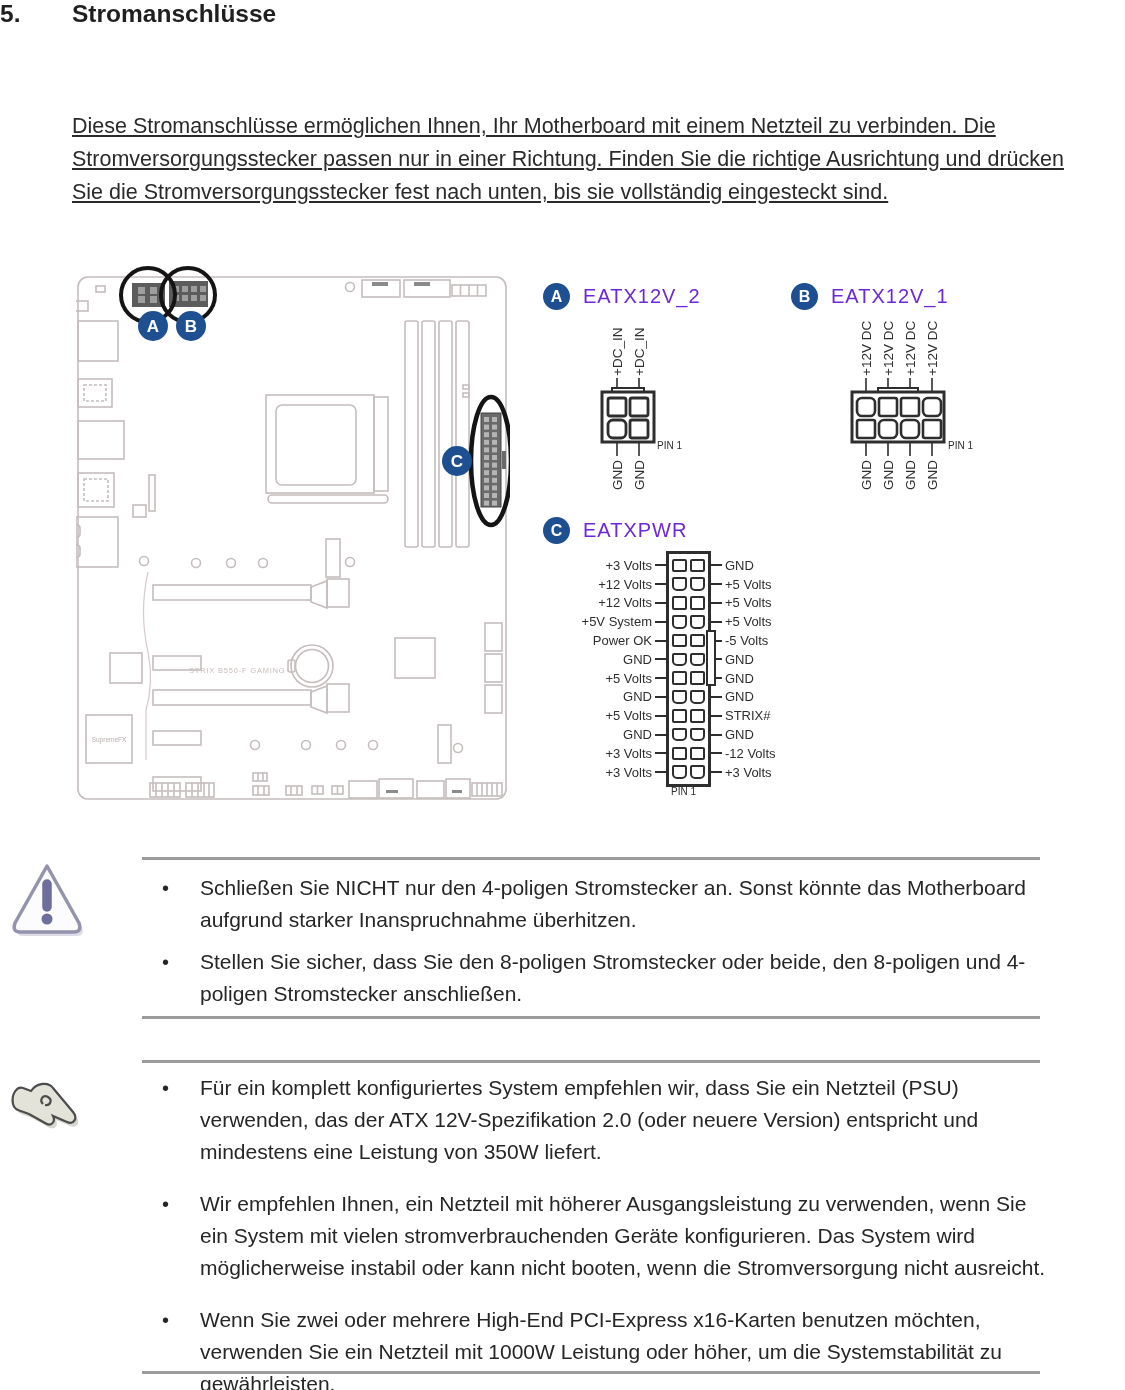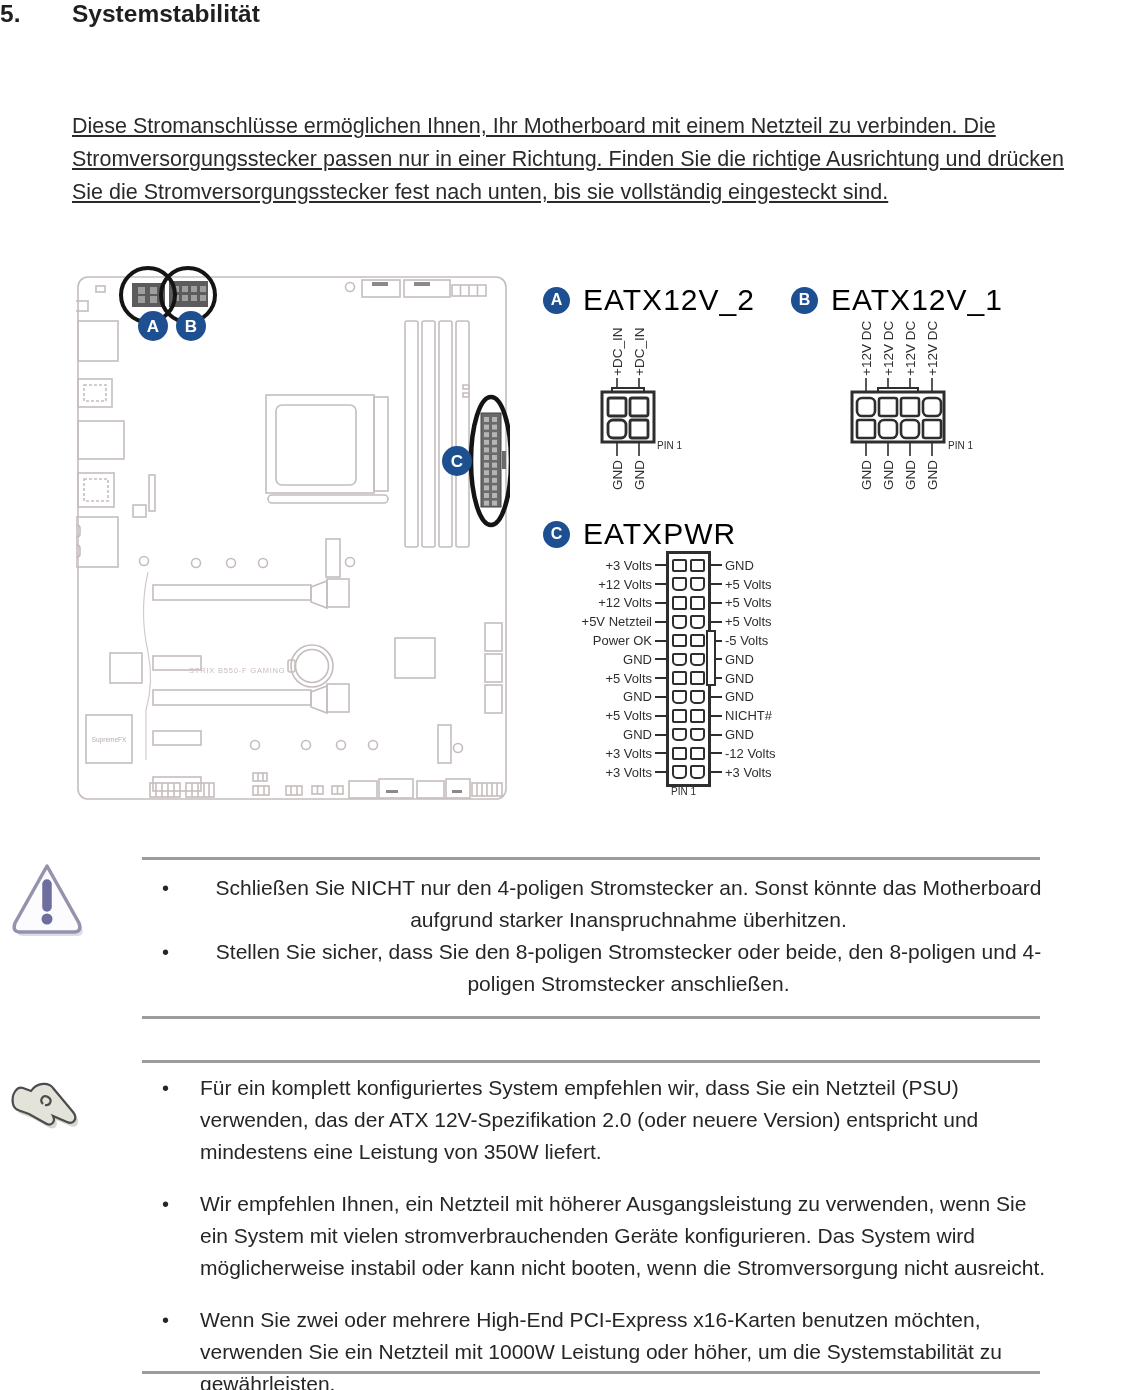--- a/index.html
+++ b/index.html
@@ -10,21 +10,21 @@
   
   .h-row{display:flex;font-weight:bold;font-size:24.5px;color:#1f1f1f;}
   .h-num{width:72px;flex:0 0 72px;}
   .intro{font-size:21.5px;line-height:33px;color:#2a2a2a;}
 
   
   .conn-head{display:flex;align-items:center;gap:13px;}
   .badge{width:27px;height:27px;border-radius:50%;background:#1D4F91;color:#fff;
          display:flex;align-items:center;justify-content:center;
          font-size:16px;font-weight:bold;flex:0 0 27px;}
-  .conn-title{font-size:30px;color:#000000;letter-spacing:1px;}
+  .conn-title{font-size:20px;color:#6d28d9;letter-spacing:1px;}
 
   
   .c-diagram{display:flex;align-items:flex-start;}
   .c-col{display:flex;flex-direction:column;margin-top:5px;}
   .c-col.left{width:166px;}
   .c-col.right{width:150px;}
   .clbl{display:flex;align-items:center;height:18.8px;font-size:13px;color:#2e2e2e;white-space:nowrap;}
   .clbl.left{justify-content:flex-end;}
   .clbl.left::after{content:"";width:11px;height:2px;background:#2e2e2e;margin-left:3px;}
   .clbl.right::before{content:"";width:11px;height:2px;background:#2e2e2e;margin-right:3px;}
@@ -47,21 +47,21 @@
 
   svg text{font-family:"Liberation Sans",sans-serif;}
 </style>
 </head>
 <body>
 
 <div id="page">
 
   <div class="abs h-row" style="left:0;top:66;width:1100px;">
     <span class="h-num">5.</span>
-    <span>Systemstabilität</span>
+    <span>Stromanschlüsse</span>
   </div>
 
   <div class="abs intro" style="left:72px;top:110px;width:1000px;text-decoration:underline;">Diese Stromanschlüsse ermöglichen Ihnen, Ihr Motherboard mit einem Netzteil zu verbinden. Die Stromversorgungsstecker passen nur in einer Richtung. Finden Sie die richtige Ausrichtung und drücken Sie die Stromversorgungsstecker fest nach unten, bis sie vollständig eingesteckt sind.</div>
 
   <svg class="abs" style="left:76px;top:263px;" width="434" height="542" viewBox="0 -14 434 542">
     <g fill="none" stroke="#c6bdbd" stroke-width="1.6">
       <rect x="2" y="0" width="428" height="522" rx="10"></rect>
 
       <rect x="20" y="9" width="9" height="6"></rect>
       <rect x="-2" y="24" width="14" height="10"></rect>
@@ -342,21 +342,21 @@
   <div class="abs conn-head" style="left:543px;top:517px;">
     <span class="badge">C</span>
     <span class="conn-title">EATXPWR</span>
   </div>
 
   <div class="abs c-diagram" style="left:500px;top:551px;">
     <div class="c-col left">
       <div class="clbl left">+3 Volts</div>
       <div class="clbl left">+12 Volts</div>
       <div class="clbl left">+12 Volts</div>
-      <div class="clbl left">+5V Netzteil</div>
+      <div class="clbl left">+5V System</div>
       <div class="clbl left">Power OK</div>
       <div class="clbl left">GND</div>
       <div class="clbl left">+5 Volts</div>
       <div class="clbl left">GND</div>
       <div class="clbl left">+5 Volts</div>
       <div class="clbl left">GND</div>
       <div class="clbl left">+3 Volts</div>
       <div class="clbl left">+3 Volts</div>
     </div>
     <div class="pinbox">
@@ -413,38 +413,38 @@
     </div>
     <div class="c-col right">
       <div class="clbl right">GND</div>
       <div class="clbl right">+5 Volts</div>
       <div class="clbl right">+5 Volts</div>
       <div class="clbl right">+5 Volts</div>
       <div class="clbl right">-5 Volts</div>
       <div class="clbl right">GND</div>
       <div class="clbl right">GND</div>
       <div class="clbl right">GND</div>
-      <div class="clbl right">NICHT#</div>
+      <div class="clbl right">STRIX#</div>
       <div class="clbl right">GND</div>
       <div class="clbl right">-12 Volts</div>
       <div class="clbl right">+3 Volts</div>
     </div>
   </div>
 
   <div class="abs rule" style="left:142px;top:857px;width:898px;"></div>
   <div class="abs rule" style="left:142px;top:1016px;width:898px;"></div>
 
   <svg class="abs" style="left:8px;top:860px;" width="78" height="78" viewBox="0 0 78 78">
     <path d="M42,10 L74,67 Q77,76 69,76 H15 Q7,76 10,67 Z" fill="#dcdce6"></path>
     <path d="M39,6 L71,63 Q74,72 66,72 H12 Q4,72 7,63 Z" fill="#fcfbfe" stroke="#9393ad" stroke-width="3.5" stroke-linejoin="round"></path>
     <line x1="39" y1="24" x2="39" y2="47" stroke="#6e6e9e" stroke-width="9.5" stroke-linecap="round"></line>
     <circle cx="39" cy="59" r="5.5" fill="#6e6e9e"></circle>
   </svg>
 
-  <div class="abs items" style="left:152px;top:872px;width:905px;text-align:center;">
+  <div class="abs items" style="left:152px;top:872px;width:905px;gap:10px;">
     <div class="item">
       <span class="dot"></span>
       <span>Schließen Sie NICHT nur den 4-poligen Stromstecker an. Sonst könnte das Motherboard aufgrund starker Inanspruchnahme überhitzen.</span>
     </div>
     <div class="item">
       <span class="dot"></span>
       <span>Stellen Sie sicher, dass Sie den 8-poligen Stromstecker oder beide, den 8-poligen und 4-poligen Stromstecker anschließen.</span>
     </div>
   </div>
 

